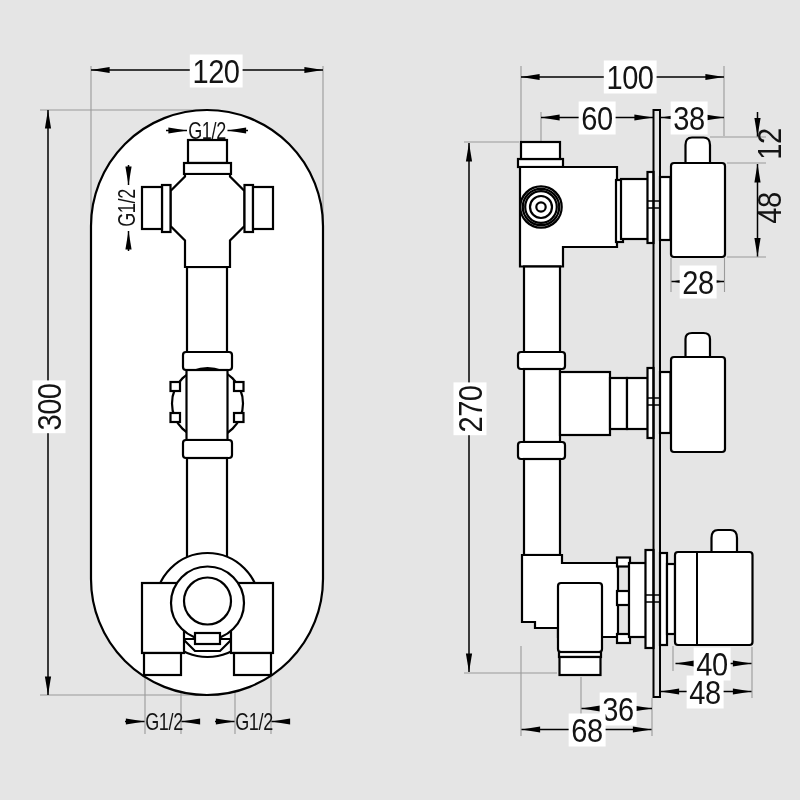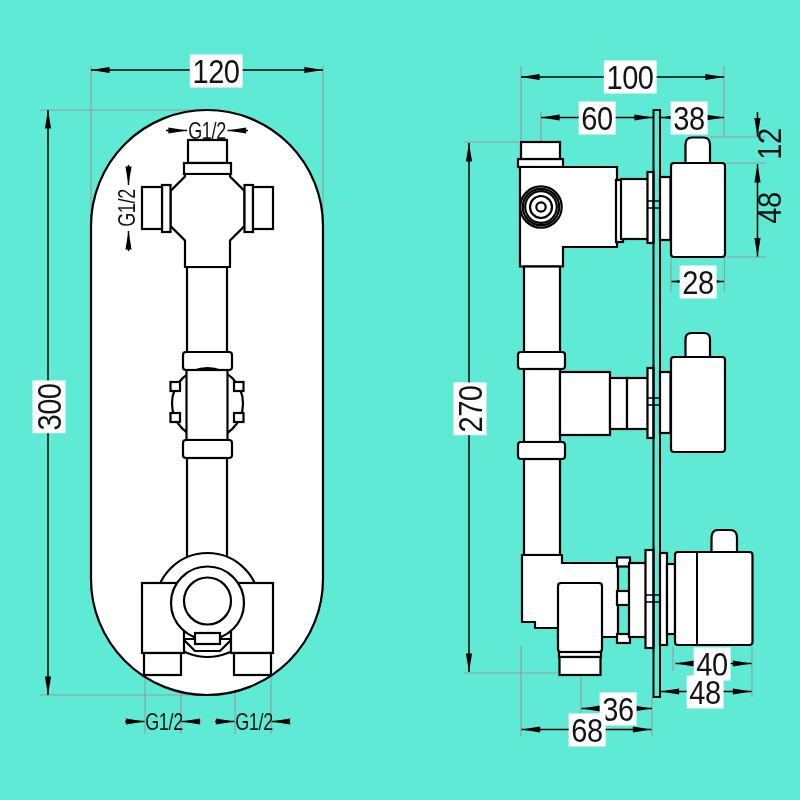--- a/index.html
+++ b/index.html
@@ -1,16 +1,16 @@
 <!DOCTYPE html>
 <html><head>
 <meta charset="utf-8">
 <style>
   html,body{margin:0;padding:0;background:#fff;}
-  #stage{position:relative;width:800px;height:800px;background:#5eead4;overflow:hidden;
+  #stage{position:relative;width:800px;height:800px;background:#e5e5e5;overflow:hidden;
          font-family:"Liberation Sans",sans-serif;}
   #drawing-svg{position:absolute;left:0;top:0;}
   .ext line{stroke:#9a9a9a;stroke-width:1.1;}
   .dim line{stroke:#000;stroke-width:1.5;}
   .part{stroke:#000;fill:#fff;stroke-width:2.2;}
   .dim-label{position:absolute;font-size:33px;line-height:1;font-weight:400;color:#141414;
              background:#fff;padding:0 3px;white-space:nowrap;letter-spacing:-0.5px;
              transform:translate(-50%,-50%) scaleX(0.88);}
   .rot{transform:translate(-50%,-50%) rotate(-90deg) scaleX(0.88);}
   .nobg{background:transparent;}

